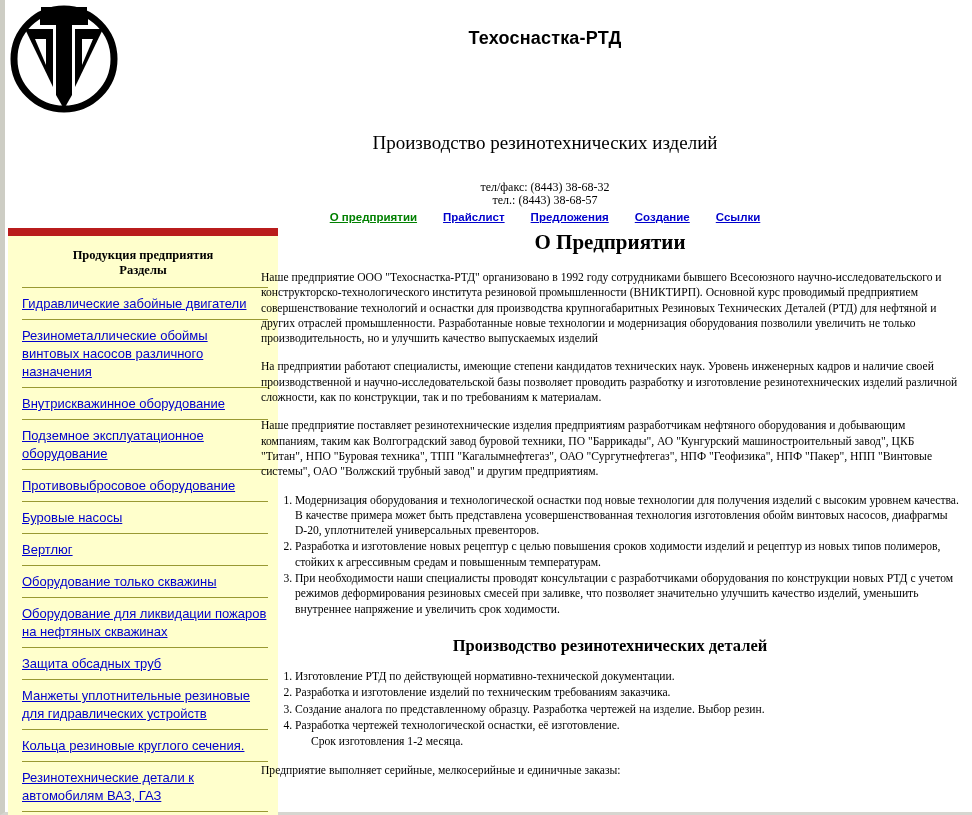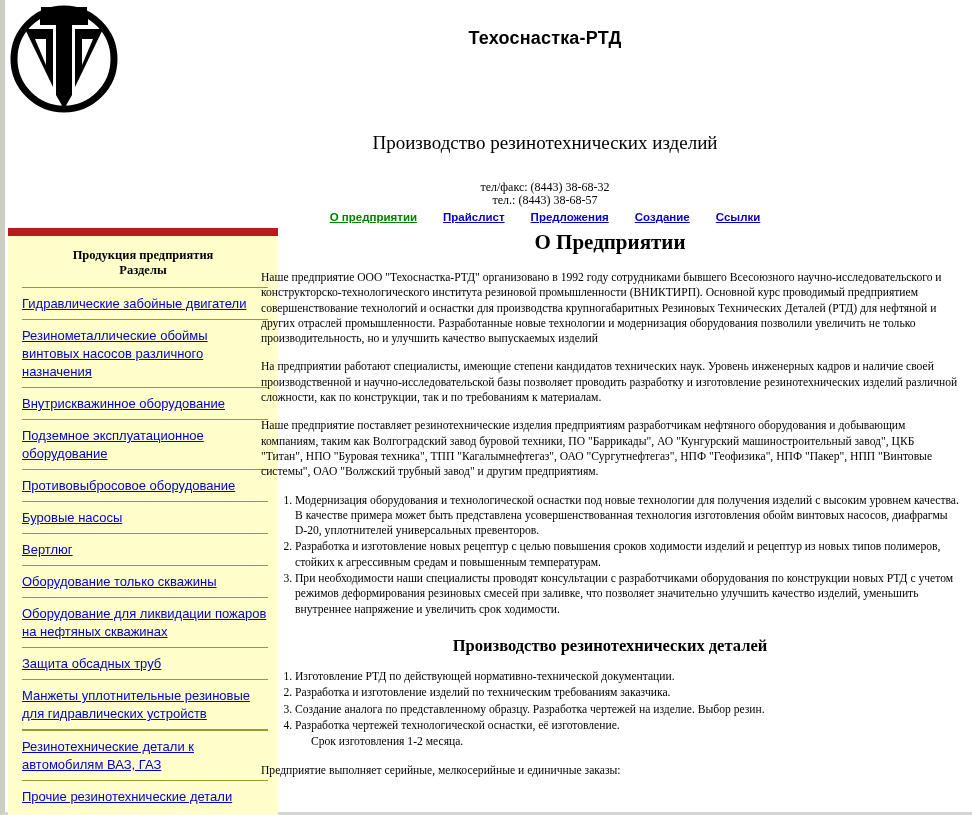--- a/index.html
+++ b/index.html
@@ -274,20 +274,22 @@
 
       <div class="side-sep"></div>
       <div class="side-item">
         <a href="#">Защита обсадных труб</a></div>
 
       <div class="side-sep"></div>
       <div class="side-item">
         <a href="#">Манжеты уплотнительные резиновые для гидравлических устройств</a></div>
 
       <div class="side-sep"></div>
+      <div class="side-item">
+        <a href="#">Кольца резиновые круглого сечения.</a></div>
 
       <div class="side-sep"></div>
       <div class="side-item">
         <a href="#">Резинотехнические детали к автомобилям ВАЗ, ГАЗ</a></div>
 
       <div class="side-sep"></div>
       <div class="side-item">
         <a href="#">Прочие резинотехнические детали</a></div>
 
     </div>

